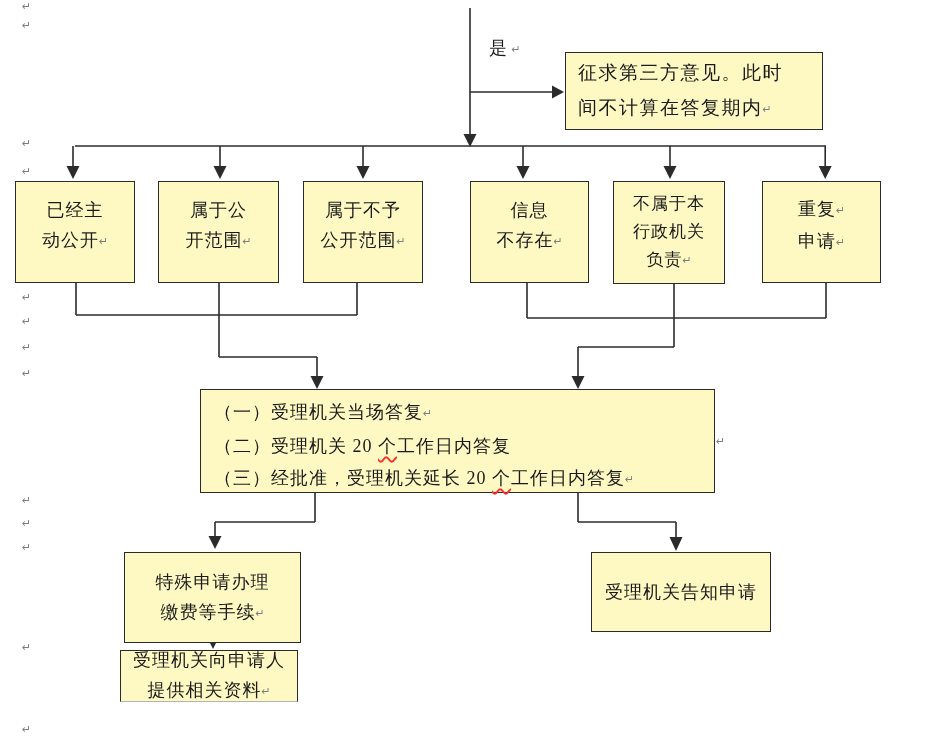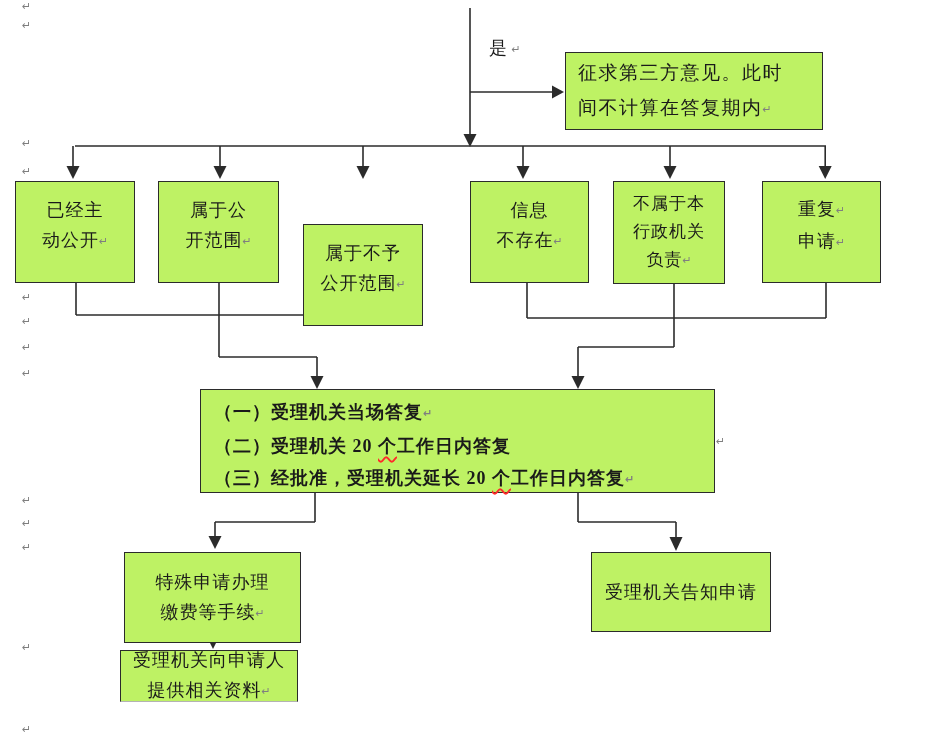--- a/index.html
+++ b/index.html
@@ -2,38 +2,38 @@
 <html><head>
 <meta charset="utf-8">
 <style>
   html,body{margin:0;padding:0;background:#ffffff;}
   .stage{
     position:relative;width:926px;height:739px;background:#ffffff;overflow:hidden;
     font-family:"Liberation Serif","DejaVu Serif",serif;color:#1a1a1a;
   }
   .wires{position:absolute;left:0;top:0;width:926px;height:739px;}
   .node{
-    position:absolute;background:#bef264;border:1.6px solid #2b2b2b;
+    position:absolute;background:#fef9c3;border:1.6px solid #2b2b2b;
     display:flex;flex-direction:column;justify-content:center;align-items:center;
     font-size:18px;line-height:30px;text-align:center;letter-spacing:1px;
     box-sizing:border-box;
   }
   .node .ln{white-space:nowrap;}
   .pc{color:#7f7f7f;font-size:11px;letter-spacing:0;vertical-align:1px;
       font-family:"DejaVu Sans","Liberation Sans",sans-serif;}
   .free-label{position:absolute;font-size:18px;white-space:nowrap;}
   .margin-pc{position:absolute;left:22px;}
   .sq{
     text-decoration-line:underline;text-decoration-style:wavy;
     text-decoration-color:#ff2a2a;text-decoration-thickness:1.5px;
     text-underline-offset:4px;
   }
   .reply-node{
     justify-content:flex-start;align-items:flex-start;text-align:left;
-    padding:6px 16px 0 13px;line-height:32px;letter-spacing:1px;font-weight:bold;
+    padding:6px 16px 0 13px;line-height:32px;letter-spacing:1px;
   }
   .tp-node{
     justify-content:center;align-items:flex-start;text-align:left;
     padding-left:12px;font-size:19px;line-height:35px;letter-spacing:1.5px;
   }
   .row-node{padding-bottom:12px;}
   .three-line{line-height:28px;font-size:17px;padding-bottom:0;}
   .provide-node{border-bottom-color:#b3b3b3;}
 </style>
 </head>
@@ -145,21 +145,21 @@
   <div class="node row-node" style="left:15px;top:181px;width:120px;height:102px;">
     <span class="ln">已经主</span>
     <span class="ln"><span>动公开</span><span class="pc">↵</span></span>
   </div>
 
   <div class="node row-node" style="left:158px;top:181px;width:121px;height:102px;">
     <span class="ln">属于公</span>
     <span class="ln"><span>开范围</span><span class="pc">↵</span></span>
   </div>
 
-  <div class="node row-node" style="left:303px;top:181px;width:120px;height:102px;margin-top:43px;">
+  <div class="node row-node" style="left:303px;top:181px;width:120px;height:102px;">
     <span class="ln">属于不予</span>
     <span class="ln"><span>公开范围</span><span class="pc">↵</span></span>
   </div>
 
   <div class="node row-node" style="left:470px;top:181px;width:119px;height:102px;">
     <span class="ln">信息</span>
     <span class="ln"><span>不存在</span><span class="pc">↵</span></span>
   </div>
 
   <div class="node three-line" style="left:613px;top:181px;width:112px;height:103px;">

